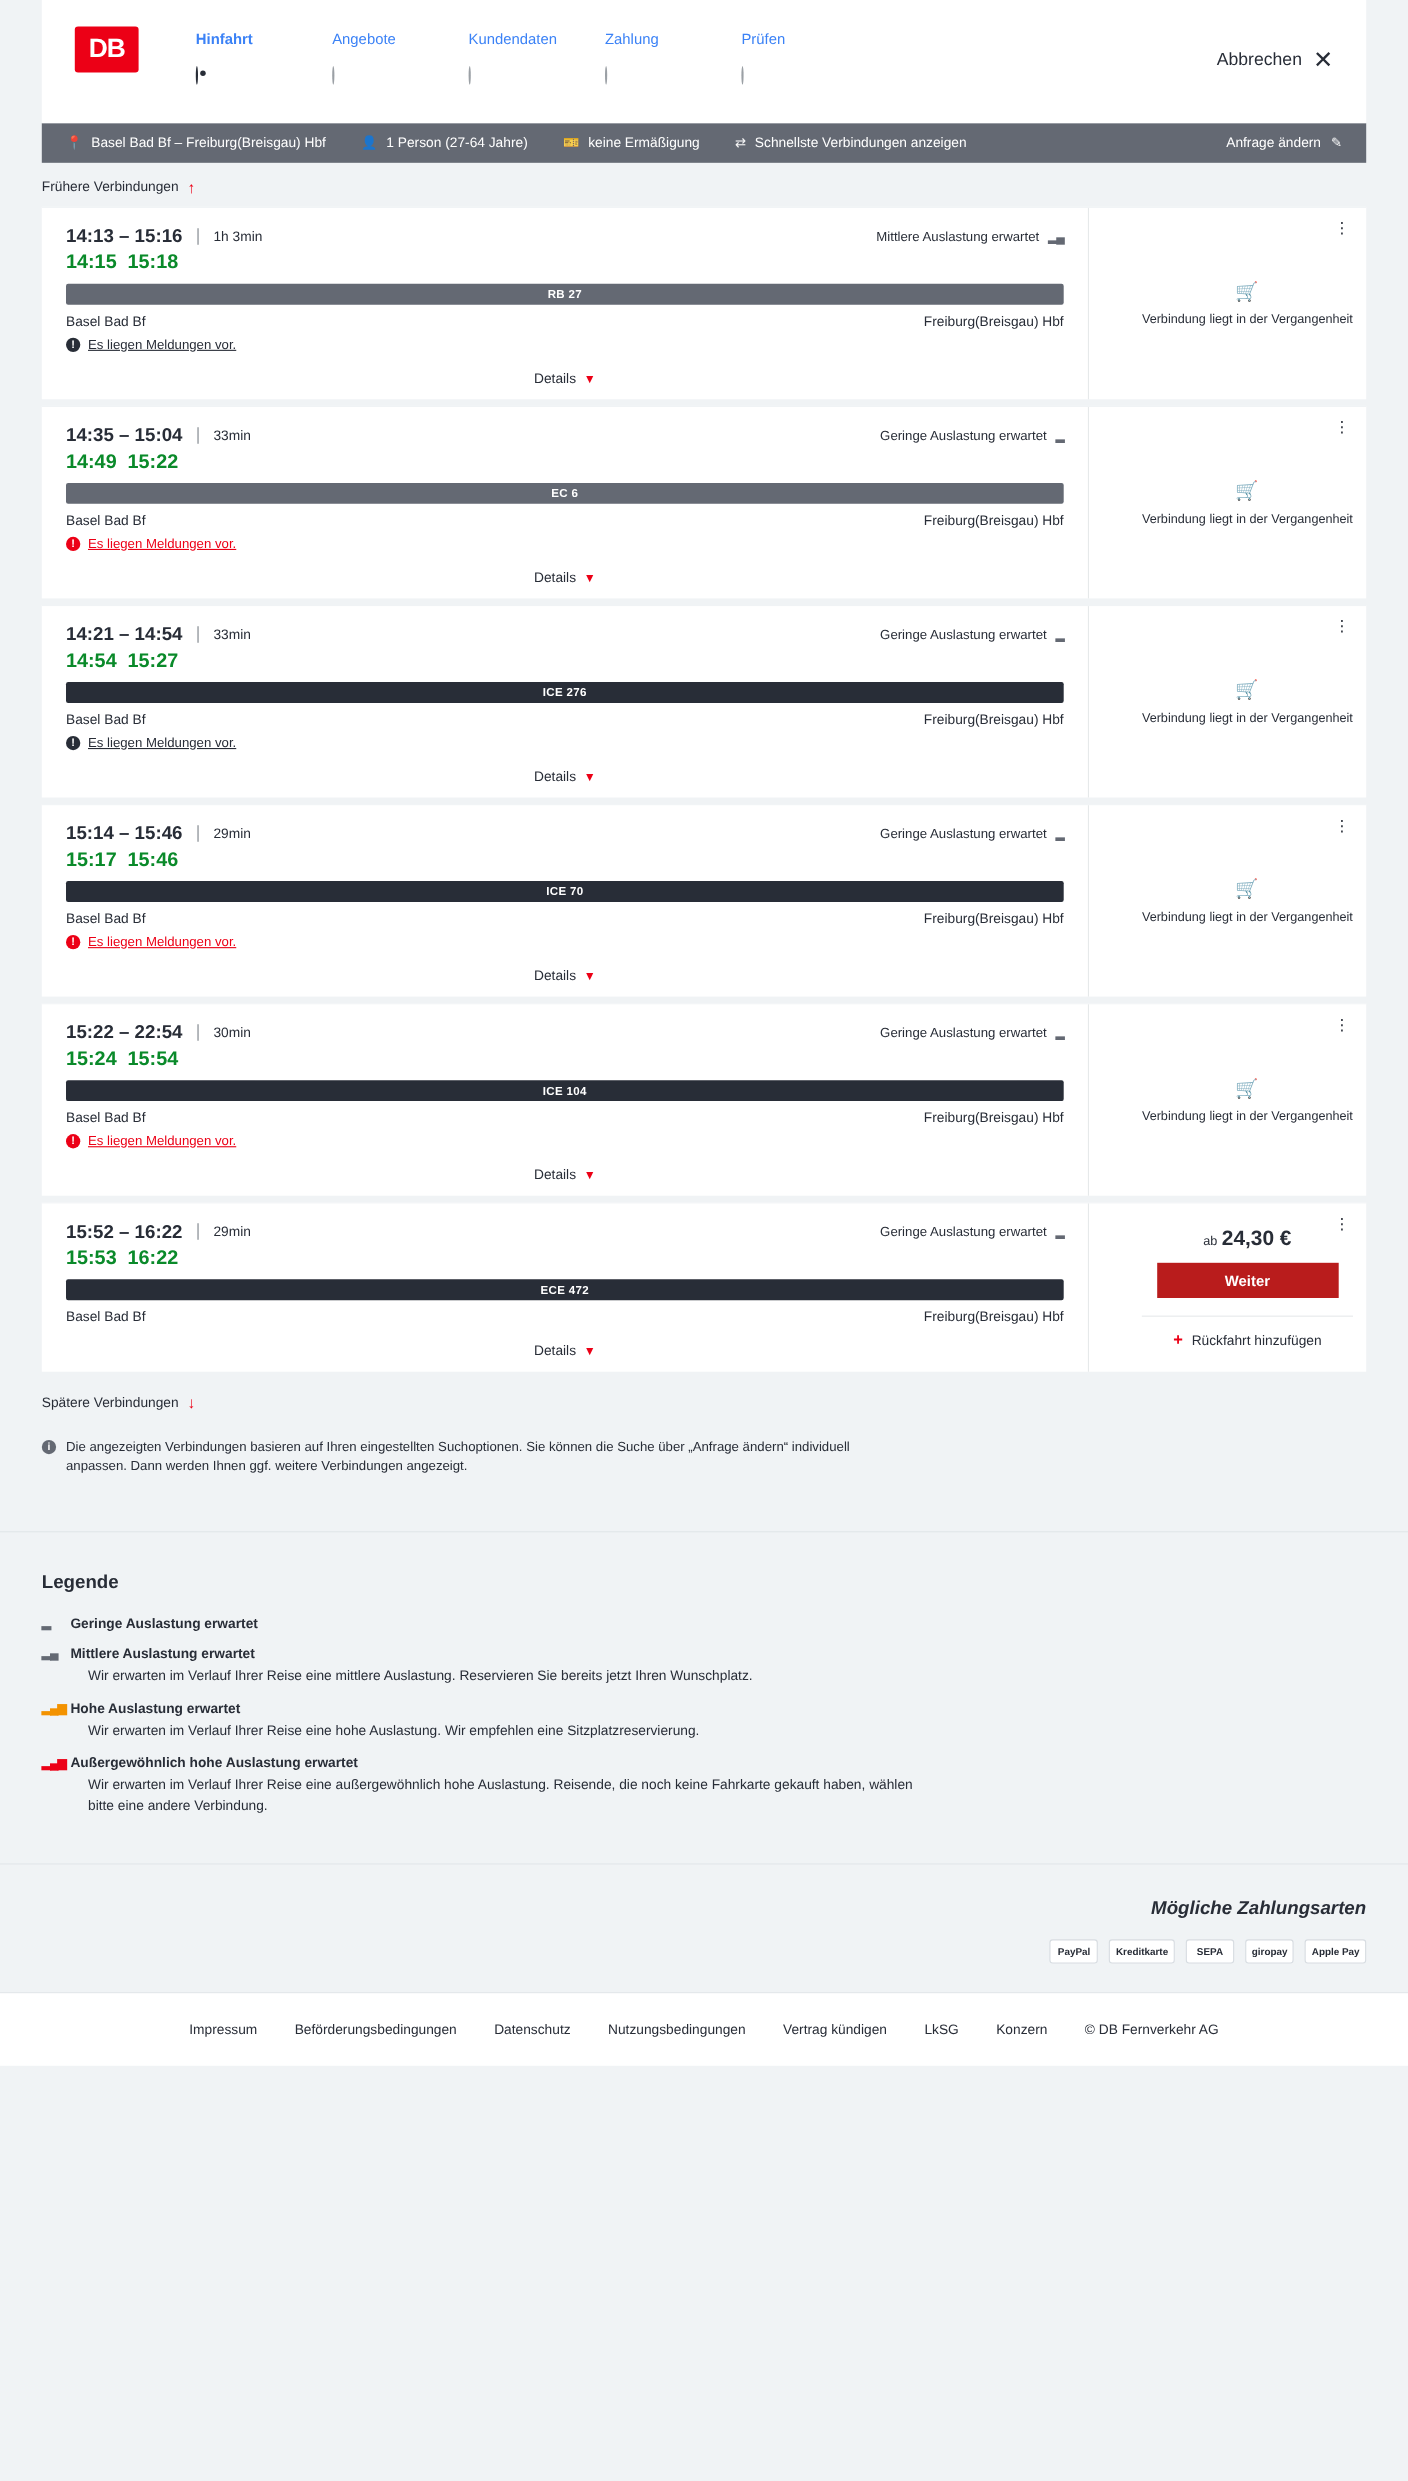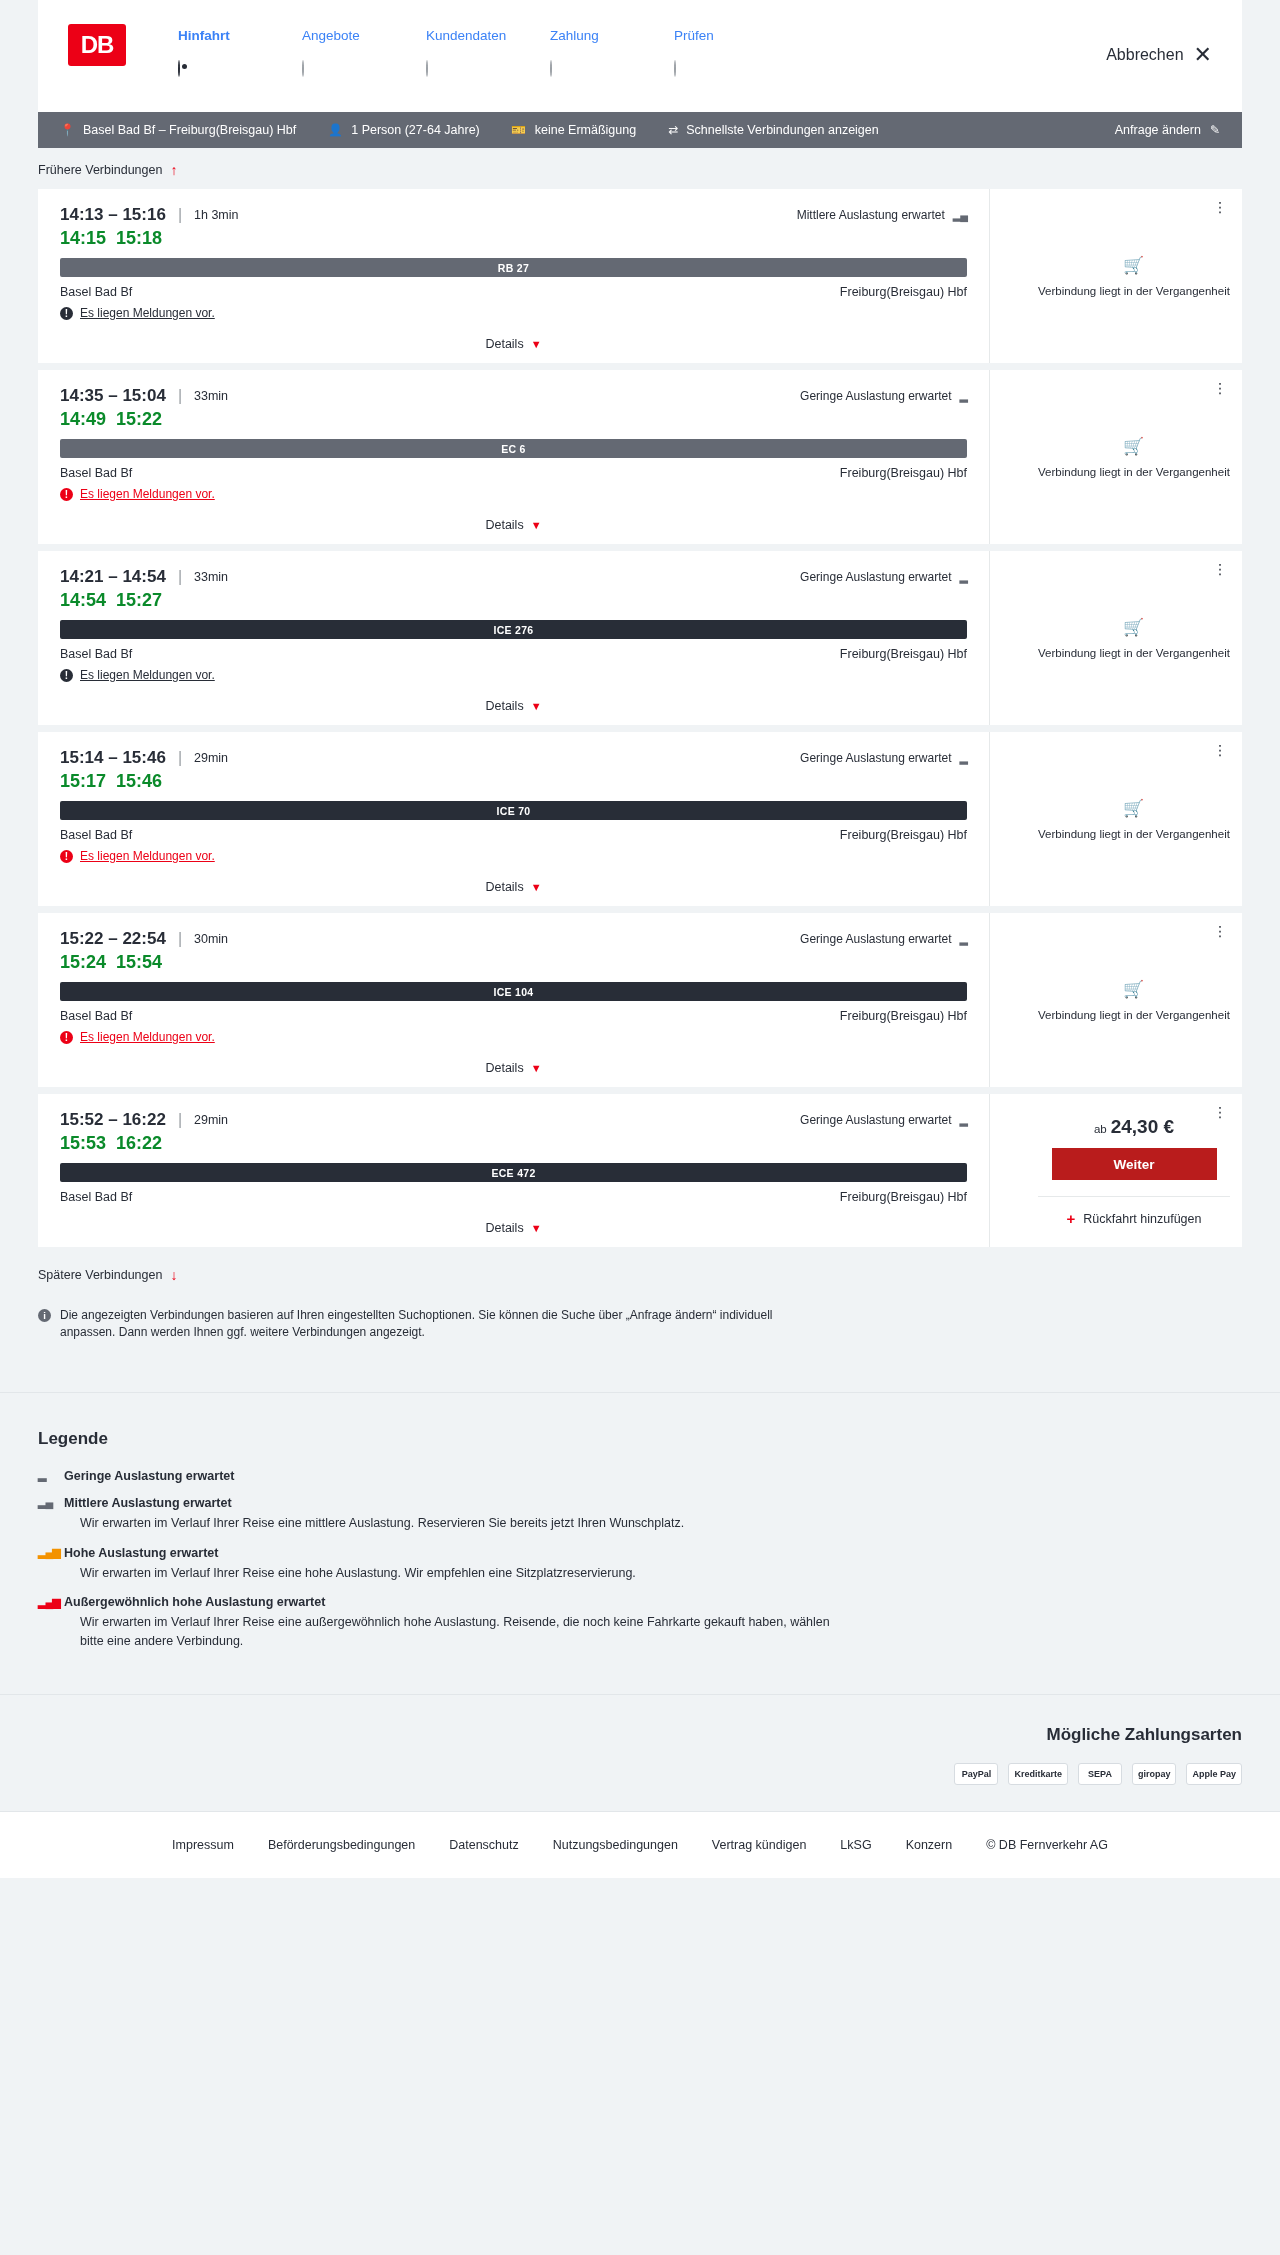--- a/index.html
+++ b/index.html
@@ -314,21 +314,21 @@
     max-width: 760px;
   }
 
   
   .pay-sec {
     background: #f0f3f5;
     border-top: 1px solid #e2e6e9;
     padding: 30px 38px 26px 38px;
     text-align: right;
   }
-  .pay-title { font-size: 17px; font-weight: bold; margin-bottom: 18px; }
+  .pay-title { font-size: 17px; font-weight: bold; margin-bottom: 18px; font-style: italic; }
   .pay-icons {
     display: flex; justify-content: flex-end; align-items: center; gap: 10px;
   }
   .pay-chip {
     height: 22px;
     min-width: 44px;
     background: #fff;
     border: 1px solid #d7dce1;
     border-radius: 3px;
     display: flex; align-items: center; justify-content: center;

